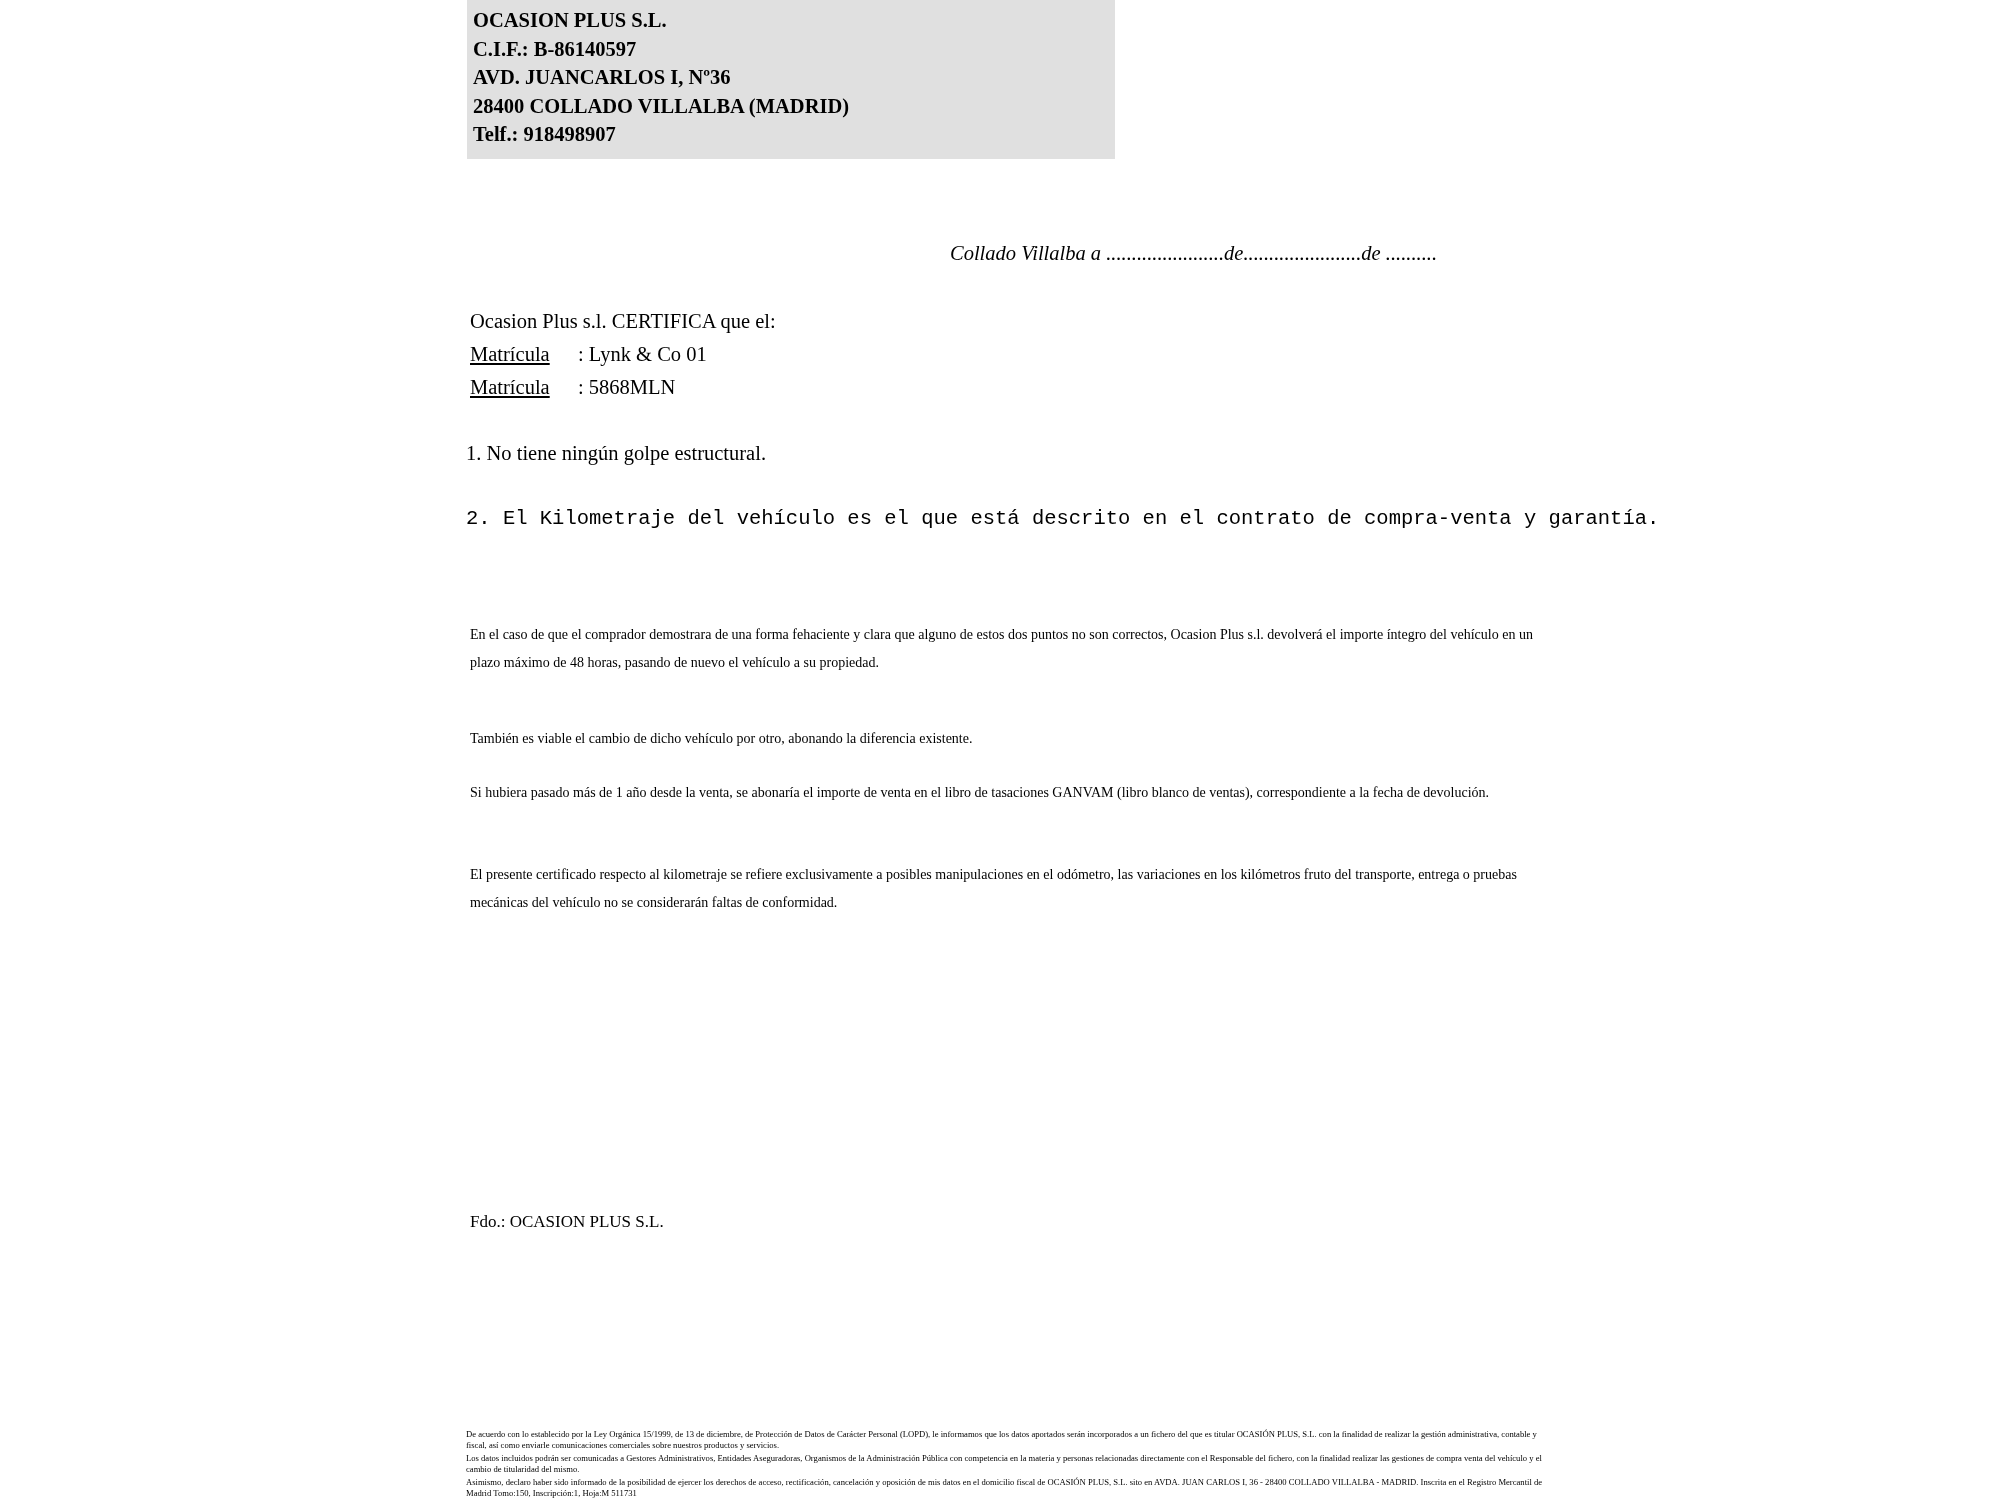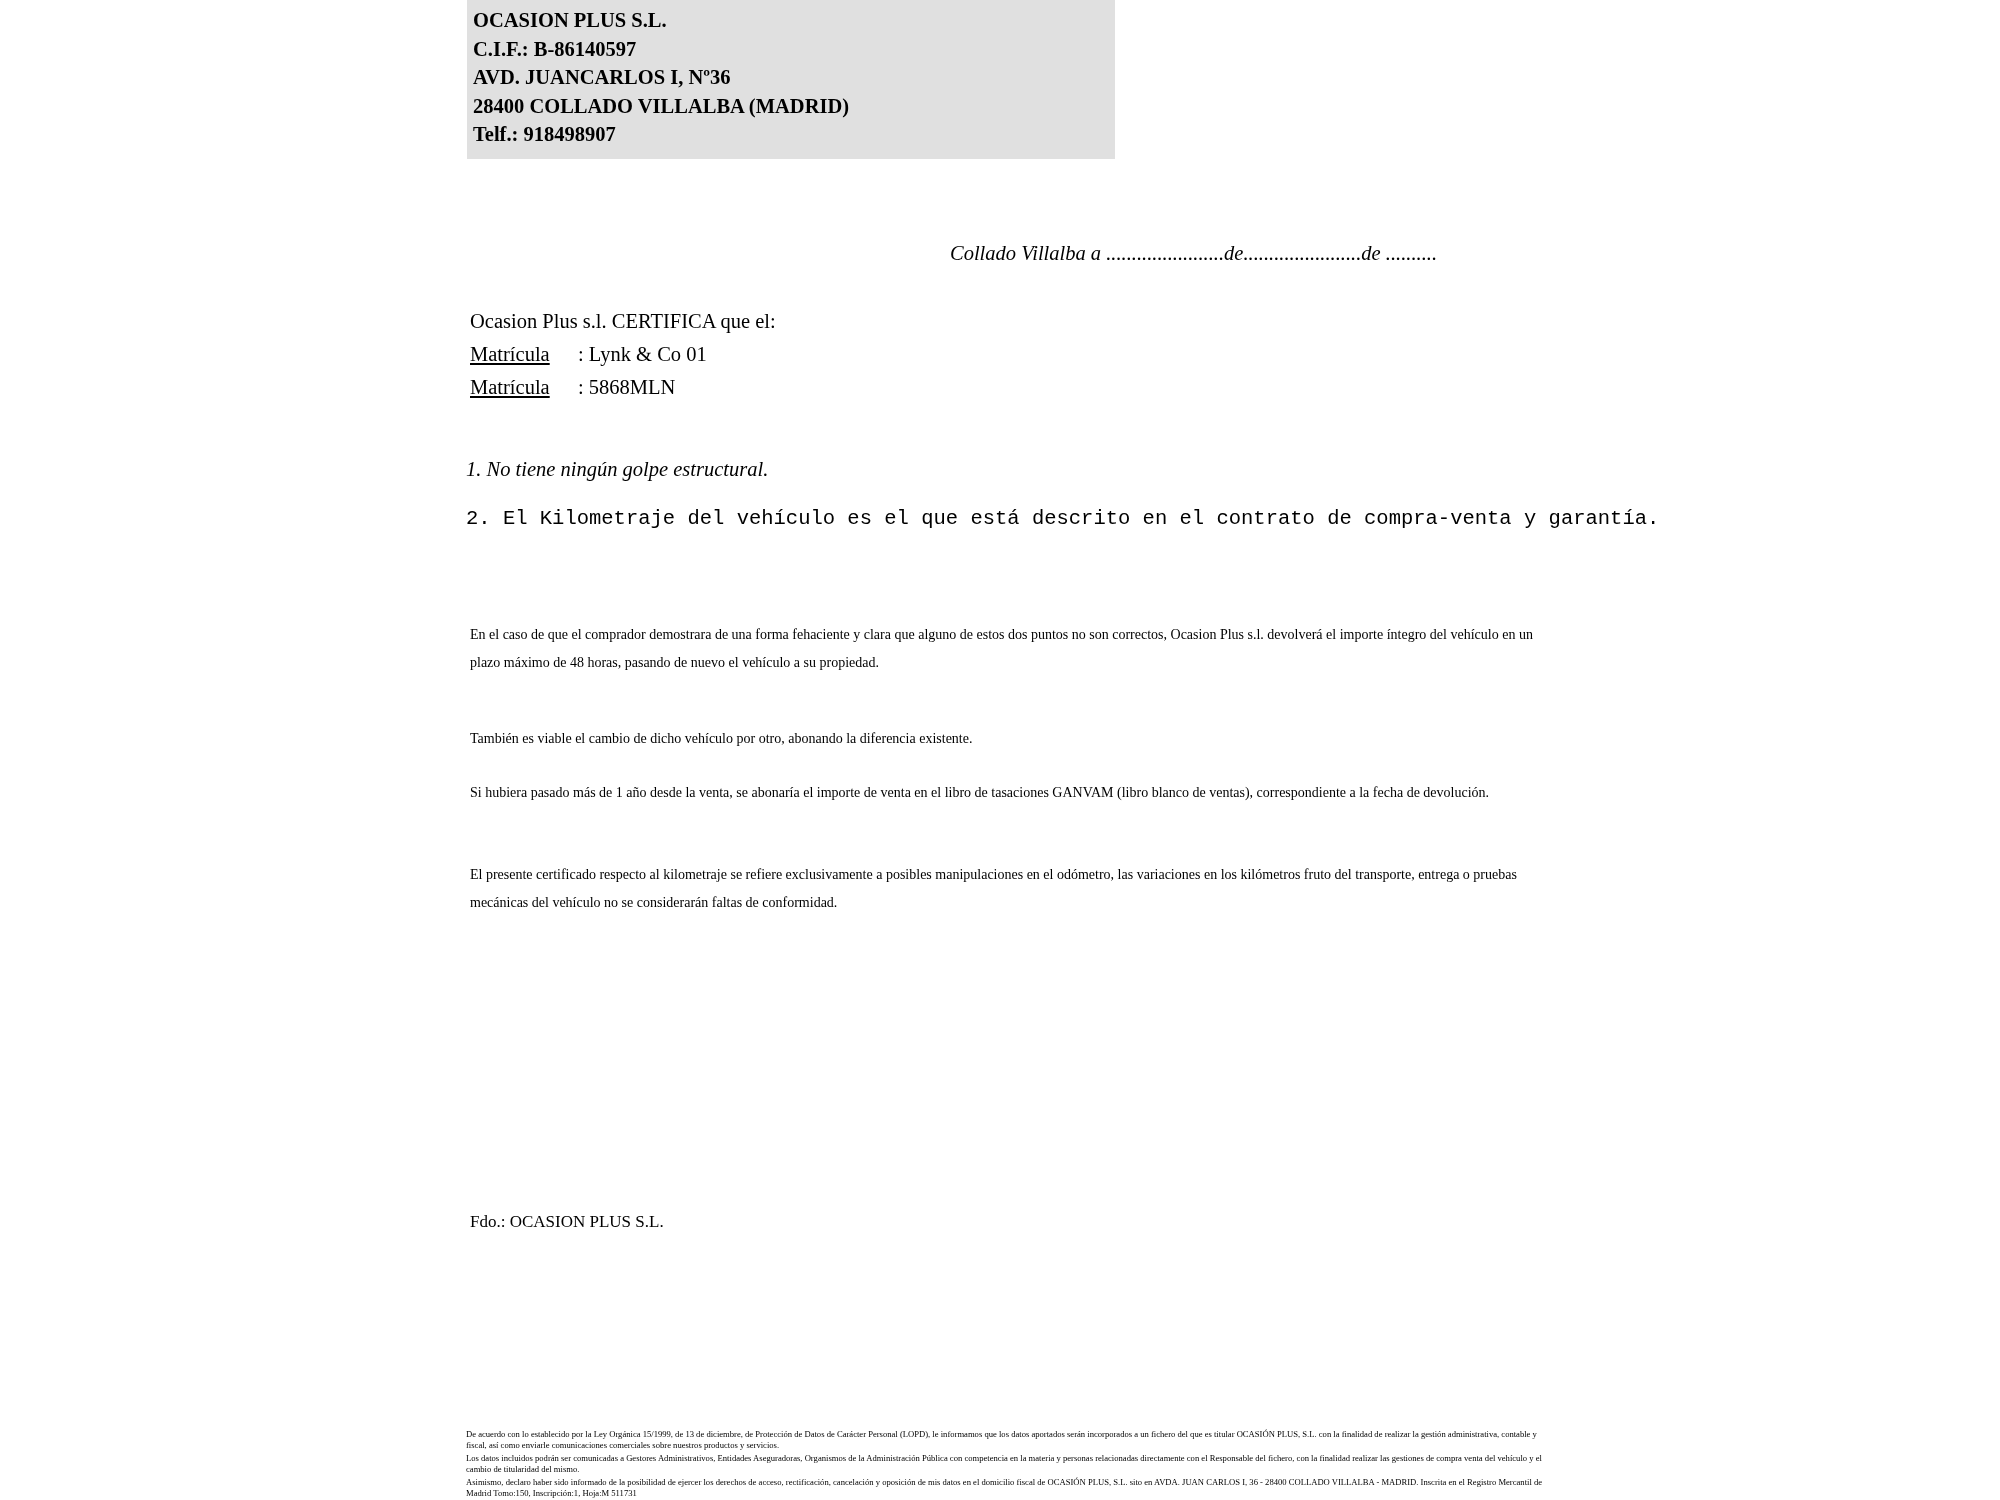--- a/index.html
+++ b/index.html
@@ -71,21 +71,21 @@
   }
 
   
   .point {
     position: absolute;
     left: 466px;
     font-size: 20.5px;
     line-height: 27px;
     white-space: nowrap;
   }
-  .point-1 { top: 456px; font-style: italic; }
+  .point-1 { top: 440px; }
   .point-2 { top: 505px; font-family: Liberation Mono, monospace; }
 
   
   .para {
     position: absolute;
     left: 470px;
     width: 1072px;
     font-size: 14px;
     line-height: 27.5px;
     text-align: left;

